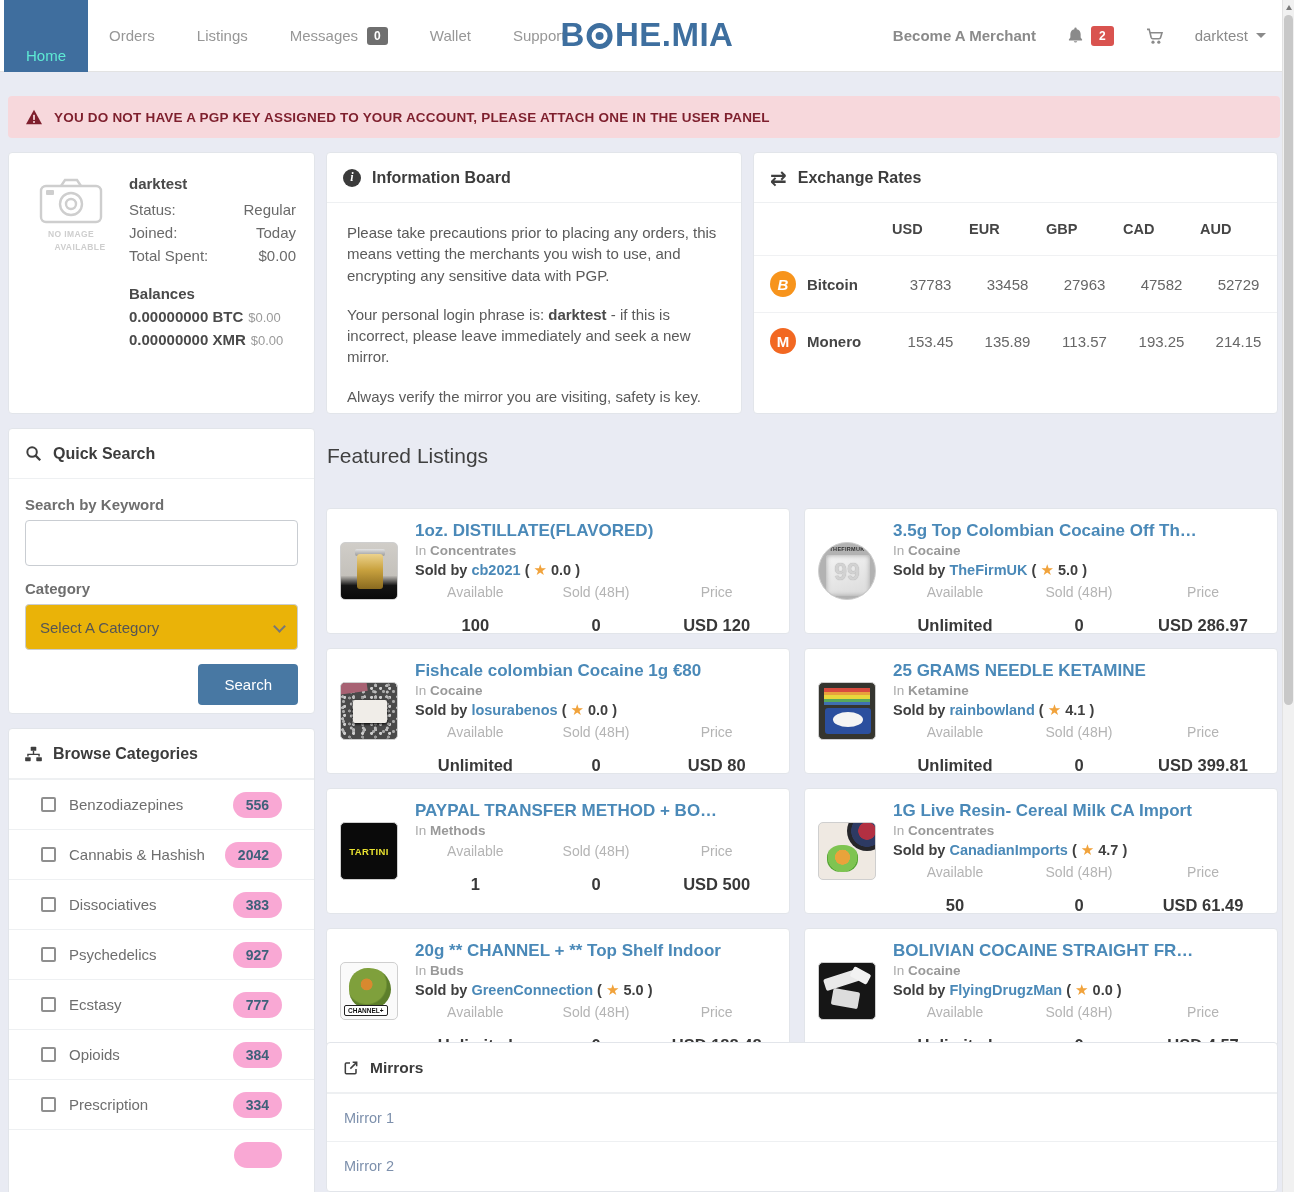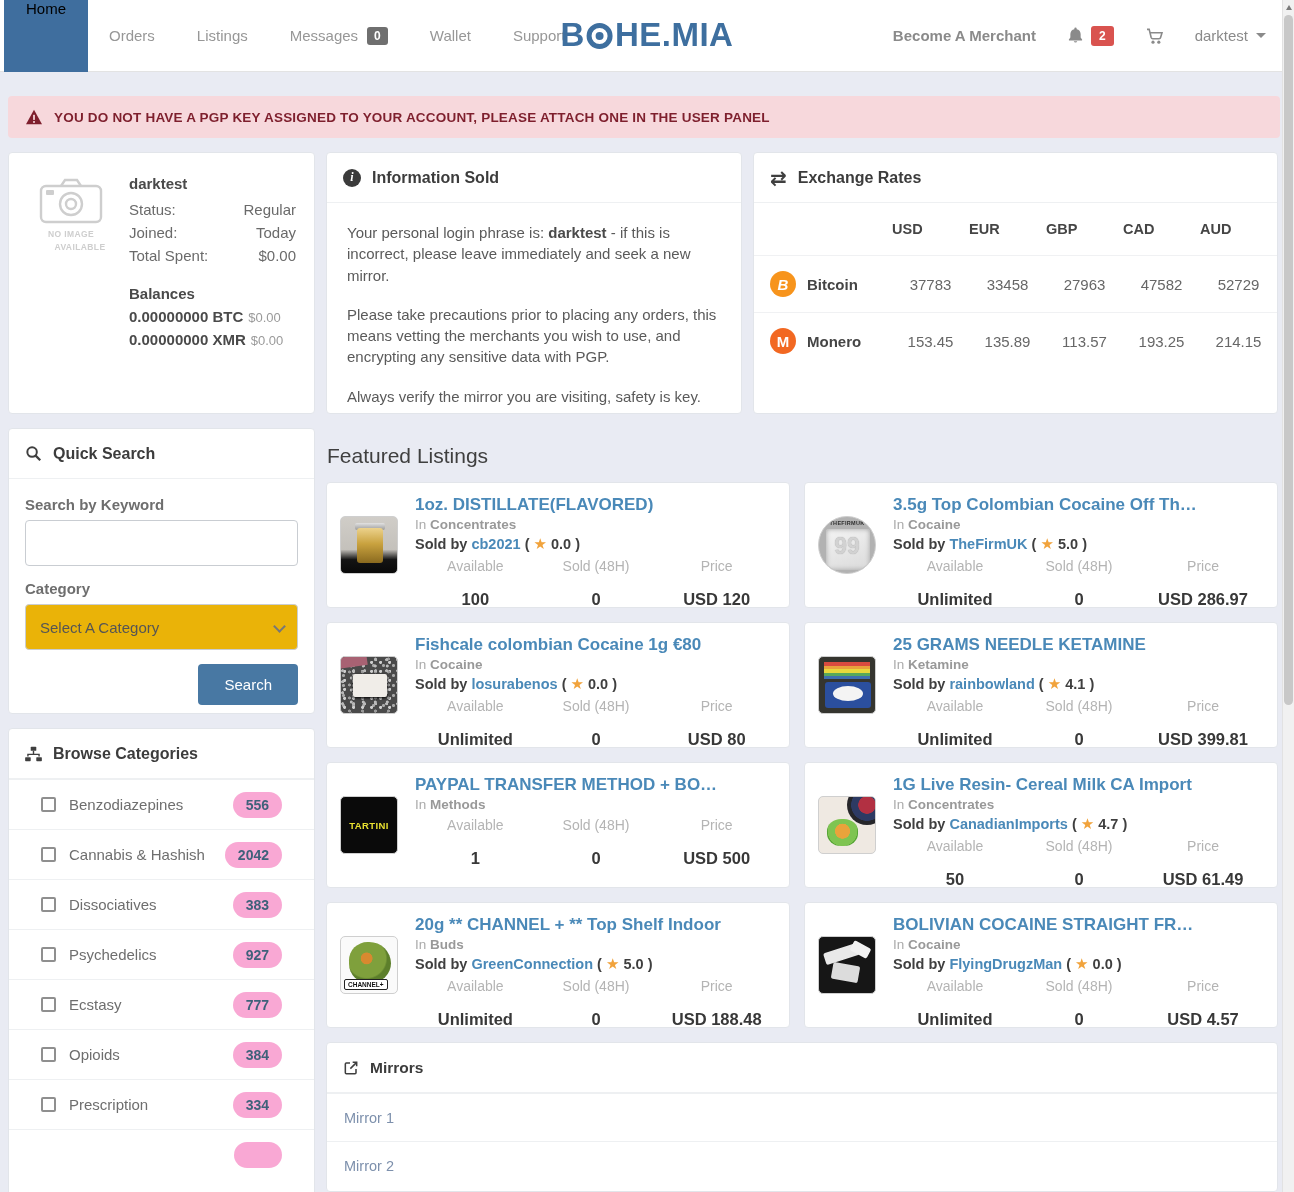--- a/index.html
+++ b/index.html
@@ -3,22 +3,22 @@
 <meta charset="utf-8">
 <style>
   * { margin:0; padding:0; box-sizing:border-box; }
   html,body { width:1294px; height:1192px; overflow:hidden; }
   body { font-family:"Liberation Sans","DejaVu Sans",sans-serif; background:#e9ebf3; position:relative; }
   .page { position:relative; width:1294px; height:1192px; overflow:hidden; }
 
   
   .navbar { position:absolute; top:0; left:0; width:1294px; height:72px; background:#fff;
             border-bottom:1px solid #e3e3e3; display:flex; align-items:center; }
-  .nav-tab-active { height:72px; margin-left:4px; background:#3f6e9e; color:#000000;
-            display:flex; align-items:flex-start; padding:0 22px; font-size:15px; }
+  .nav-tab-active { height:72px; margin-left:4px; background:#3f6e9e; color:#5eead4;
+            display:flex; align-items:flex-end; padding:8px 22px; font-size:15px; }
   .nav-item { color:#979797; font-size:15px; padding:0 21px; display:flex; align-items:center; gap:9px; cursor:pointer; }
   .msg-badge { background:#6f6f6f; color:#fff; font-size:12px; font-weight:bold; border-radius:3px; padding:2px 7px; }
   .logo { position:absolute; left:50%; transform:translateX(-50%); top:16px; color:#3e6f9f;
           font-size:33px; font-weight:bold; letter-spacing:.5px; display:flex; align-items:center; }
   .logo-o { display:inline-block; width:26px; height:26px; border:5px solid #3e6f9f; border-radius:50%;
             position:relative; margin:0 2px; top:1px; }
   .logo-o::after { content:""; position:absolute; left:50%; top:50%; transform:translate(-50%,-50%);
             width:8px; height:8px; background:#3e6f9f; border-radius:50%; }
   .nav-right { margin-left:auto; display:flex; align-items:center; gap:30px; padding-right:28px; }
   .merchant-link { color:#8a8a8a; font-weight:bold; font-size:15px; cursor:pointer; }
@@ -91,21 +91,21 @@
   .cat-row { height:50px; display:flex; align-items:center; padding:0 32px; border-top:1px solid #eef0f2; }
   .cat-row:first-of-type { border-top:none; }
   .cb { width:15px; height:15px; border:2px solid #8f8f8f; border-radius:2px; background:#fff; margin-right:13px; flex:0 0 auto; cursor:pointer; }
   .cat-name { color:#6e6e6e; font-size:15px; }
   .cat-badge { margin-left:auto; background:#f9a8d4; color:#3f617a; font-weight:bold; font-size:14px;
                padding:5px 13px; border-radius:14px; min-width:30px; text-align:right; }
   .cat-badge.empty { width:48px; height:26px; }
 
   
   .featured-title { position:absolute; left:327px; top:444px; font-size:21px; color:#3f3f3f; }
-  .grid { position:absolute; left:326px; top:482px; width:952px; display:grid;
+  .grid { position:absolute; left:326px; top:508px; width:952px; display:grid;
           grid-template-columns:464px 474px; column-gap:14px; row-gap:14px;gap:14px; }
   .card { position:relative; background:#fff; border:1px solid #e2e5ea; border-radius:4px; height:126px; }
   .thumb { position:absolute; left:13px; top:50%; transform:translateY(-50%); width:58px; height:58px;
            border:1px solid #cfcfcf; border-radius:5px; overflow:hidden; background:#eee; cursor:pointer; }
   .card-body { margin-left:88px; margin-right:12px; padding-top:12px; }
   .l-title { color:#4a89b8; font-weight:bold; font-size:17px; white-space:nowrap; overflow:hidden;
              text-overflow:ellipsis; cursor:pointer; }
   .l-cat { font-size:13.5px; margin-top:2px; color:#ababab; }
   .l-cat .cat-link { font-weight:bold; color:#999; cursor:pointer; }
   .l-seller { font-size:14.5px; margin-top:3px; color:#3f3f3f; font-weight:bold; }
@@ -278,25 +278,25 @@
         </div>
       <div class="bal-title">Balances</div>
       <div class="bal-row"><span>0.00000000 BTC</span><span class="bal-usd">$0.00</span></div>
       <div class="bal-row"><span>0.00000000 XMR</span><span class="bal-usd">$0.00</span></div>
     </div>
   </div>
 
   <div class="panel info-board">
     <div class="panel-header">
       <span class="info-icon">i</span>
-      <span>Information Sold</span>
+      <span>Information Board</span>
     </div>
     <div class="info-body">
+      <p>Please take precautions prior to placing any orders, this means vetting the merchants you wish to use, and encrypting any sensitive data with PGP.</p>
       <p><span>Your personal login phrase is: </span><b>darktest</b><span> - if this is incorrect, please leave immediately and seek a new mirror.</span></p>
-      <p>Please take precautions prior to placing any orders, this means vetting the merchants you wish to use, and encrypting any sensitive data with PGP.</p>
       <p>Always verify the mirror you are visiting, safety is key.</p>
     </div>
   </div>
 
   <div class="panel exchange">
     <div class="panel-header">
       <span class="xr-icon">⇄</span>
       <span>Exchange Rates</span>
     </div>
     <table class="xr-table">

